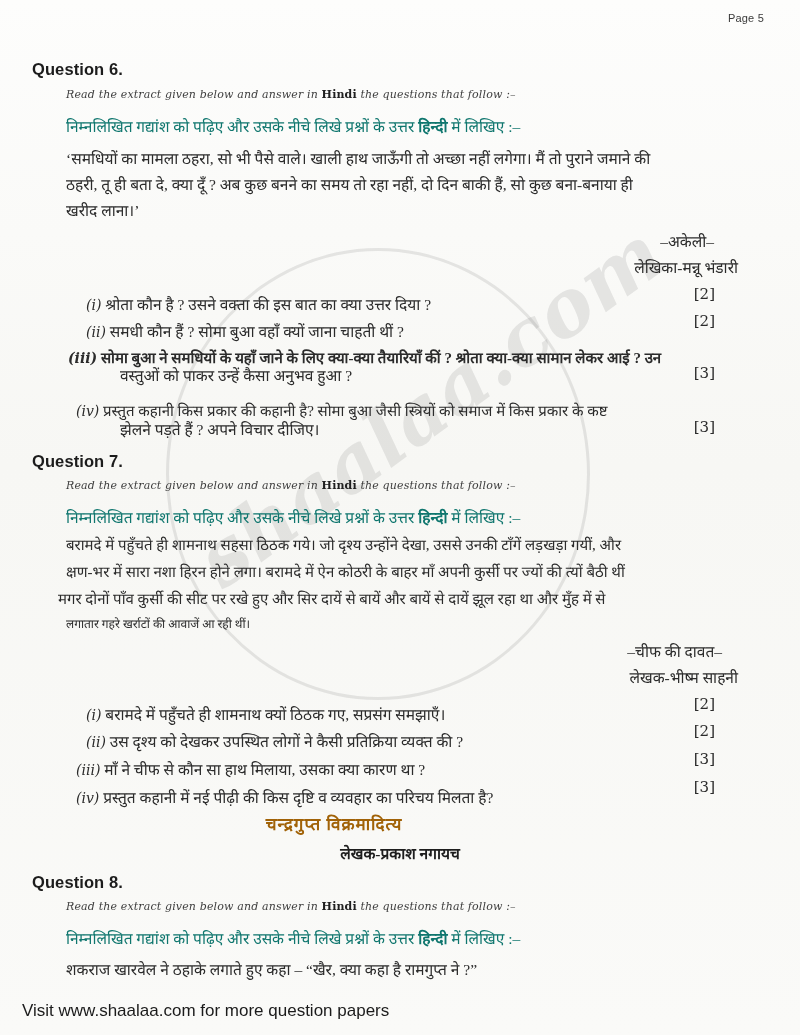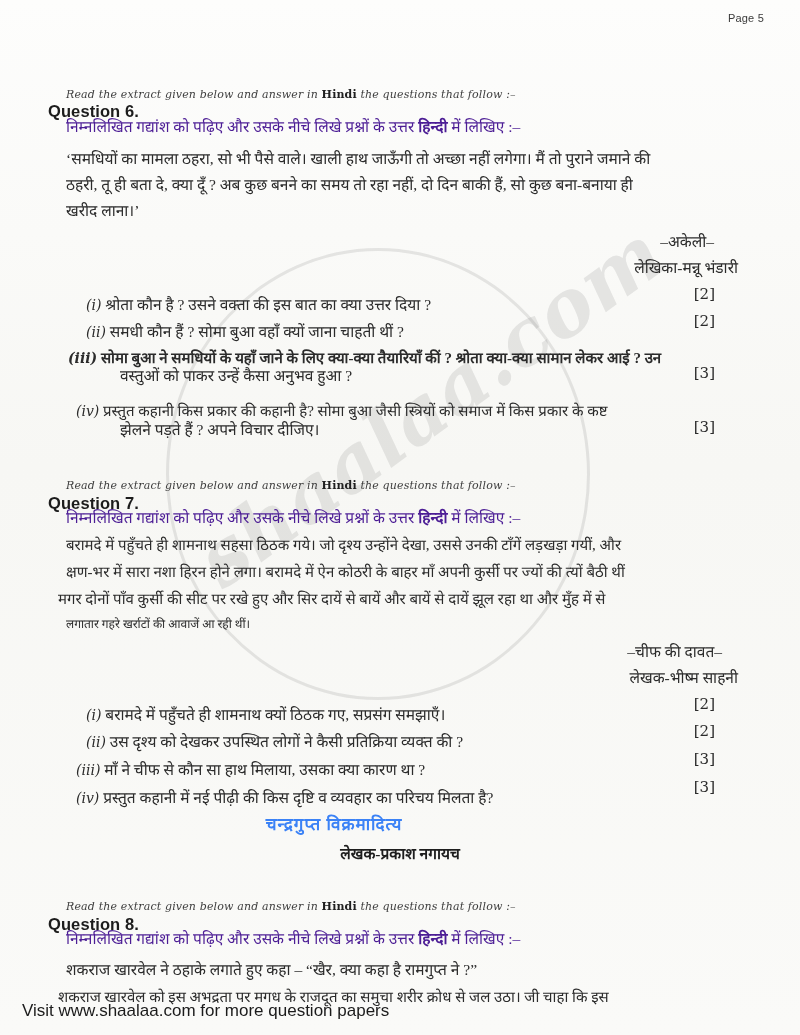--- a/index.html
+++ b/index.html
@@ -69,27 +69,26 @@
     right: 36px;
     top: 12px;
     font-family: "Liberation Sans", sans-serif;
     font-size: 11px;
     color: #3a3a3a;
     letter-spacing: 0.2px;
   }
 
   .q-head {
     position: absolute;
-    left: 48px;
+    left: 32px;
     font-family: "Liberation Sans", sans-serif;
     font-size: 16.5px;
     font-weight: 700;
     color: #1c1c1c;
     letter-spacing: 0.1px;
-    margin-top: 42px;
   }
 
   .eng-line {
     position: absolute;
     left: 66px;
     font-family: "DejaVu Serif", serif;
     font-style: italic;
     font-size: 11px;
     color: #3d3d3d;
     letter-spacing: 0.15px;
@@ -98,21 +97,21 @@
   .eng-line b {
     font-style: normal;
     font-weight: 700;
     color: #202020;
   }
 
   .instr-hin {
     position: absolute;
     left: 66px;
     font-size: 15.5px;
-    color: #4c1d95;
+    color: #0f766e;
     white-space: nowrap;
   }
   .instr-hin .bold { font-weight: 700; }
 
   .passage-line {
     position: absolute;
     left: 66px;
     font-size: 15.5px;
     color: #2b2b2b;
     white-space: nowrap;
@@ -154,21 +153,21 @@
     color: #2b2b2b;
   }
 
   .center-title {
     position: absolute;
     width: 668px;
     left: 0;
     text-align: center;
     font-size: 17px;
     font-weight: 700;
-    color: #3b82f6;
+    color: #a16207;
     letter-spacing: 1px;
   }
   .center-sub {
     position: absolute;
     width: 800px;
     left: 0;
     text-align: center;
     font-size: 15.5px;
     font-weight: 700;
     color: #1e1e1e;
@@ -255,17 +254,16 @@
     <div class="center-title" style="top:812px;">चन्द्रगुप्त विक्रमादित्य</div>
     <div class="center-sub" style="top:842px;">लेखक-प्रकाश नगायच</div>
 
     <div class="q-head" style="top:873px;">Question 8.</div>
 
     <div class="eng-line" style="top:900px;"><span>Read the extract given below and answer in </span><b>Hindi</b><span> the questions that follow :–</span></div>
 
     <div class="instr-hin" style="top:927px;"><span>निम्नलिखित गद्यांश को पढ़िए और उसके नीचे लिखे प्रश्नों के उत्तर </span><span class="bold">हिन्दी</span><span> में लिखिए :–</span></div>
 
     <div class="passage-line" style="top:958px;">शकराज खारवेल ने ठहाके लगाते हुए कहा – “खैर, क्या कहा है रामगुप्त ने ?”</div>
-    <div class="passage-line" style="top:986px; font-size:15px; left:58px;">शकराज खारवेल को इस अभद्रता पर मगध के राजदूत का समुचा शरीर क्रोध से जल उठा। जी चाहा कि इस</div>
 
     <div class="footer">Visit www.shaalaa.com for more question papers</div>
   </div>
 </div>
 
 </body></html>

